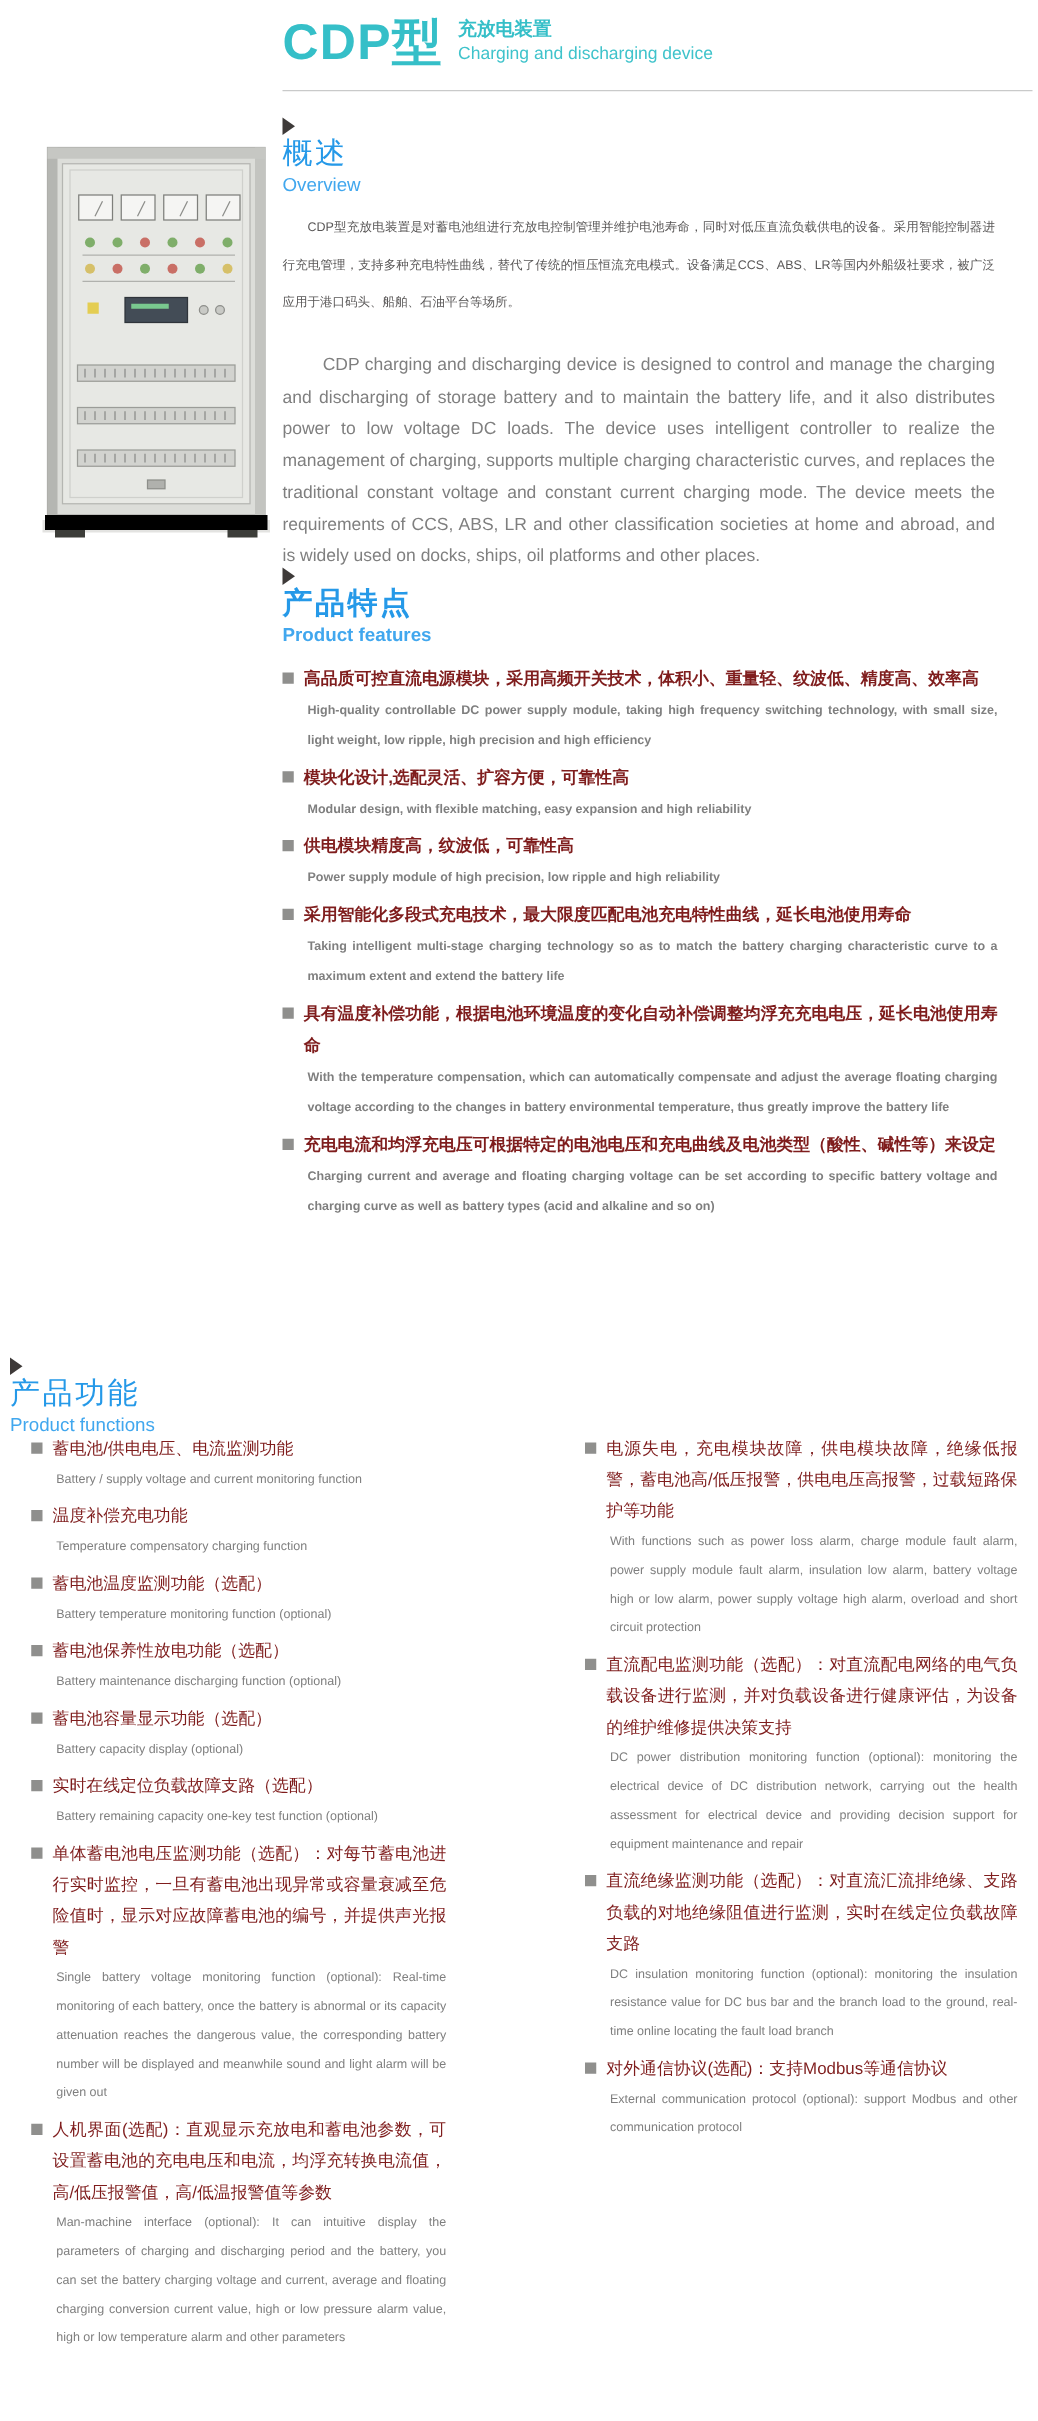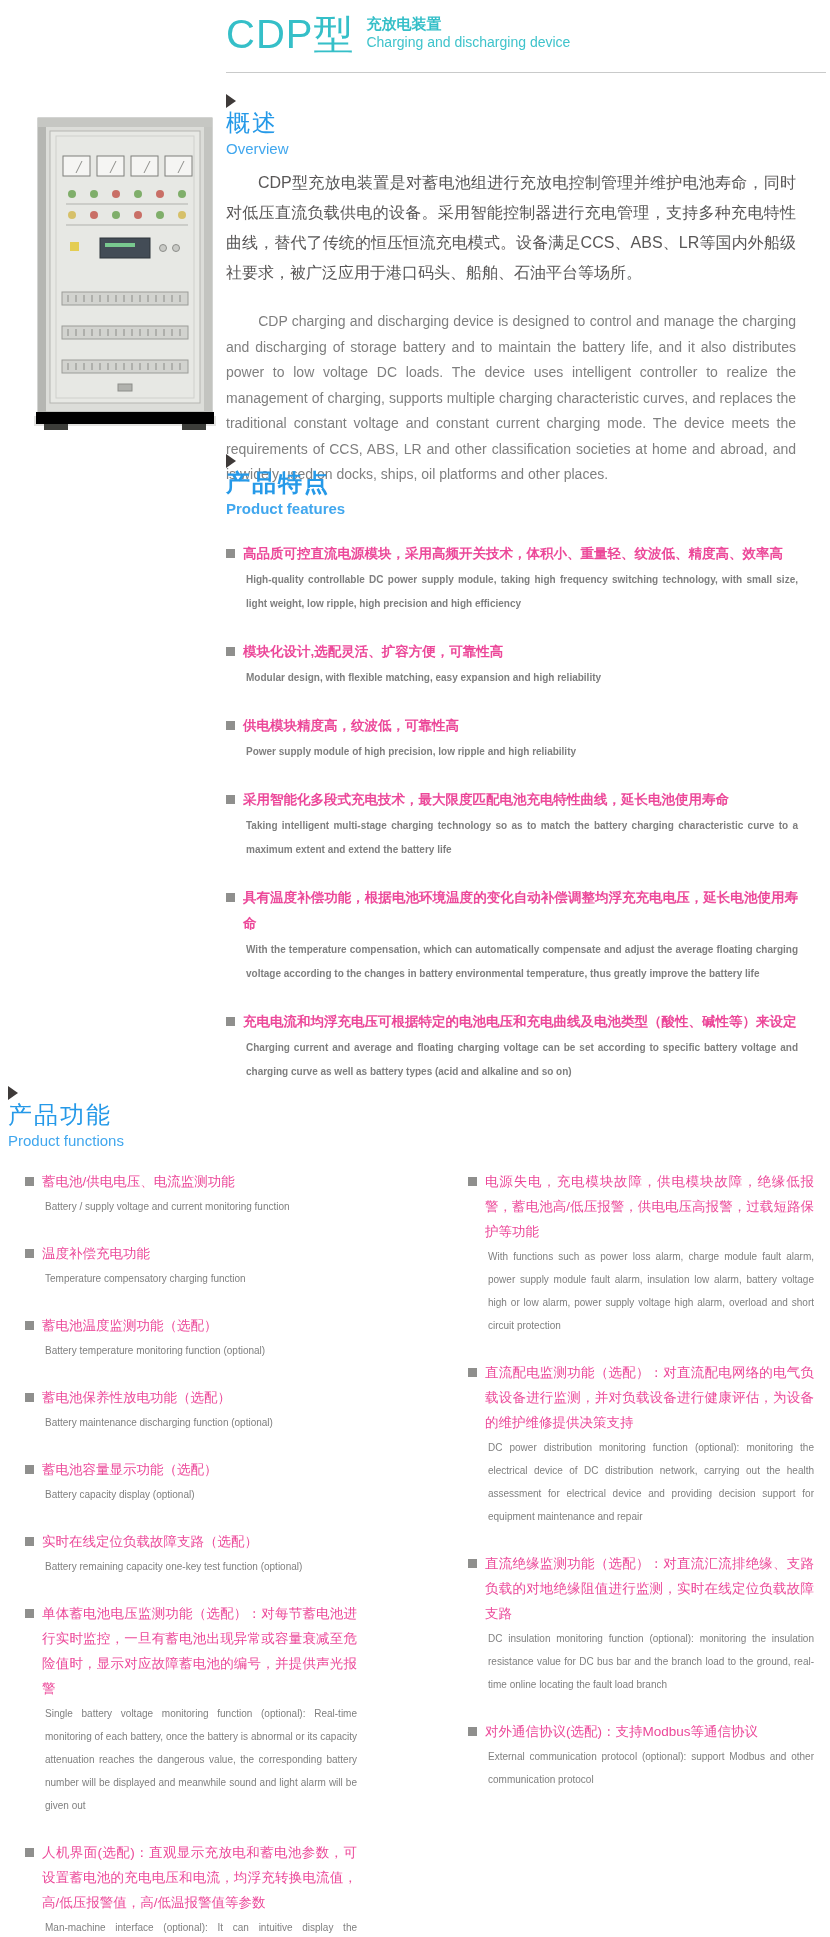--- a/index.html
+++ b/index.html
@@ -5,43 +5,43 @@
   * { margin:0; padding:0; box-sizing:border-box; }
   html,body { background:#ffffff; }
   body {
     width:830px; height:1937px; position:relative; overflow:hidden;
     font-family:"Liberation Sans","DejaVu Sans",sans-serif;
     -webkit-font-smoothing:antialiased;
   }
 
   
   .hdr { position:absolute; left:226px; top:8px; display:flex; align-items:flex-start; }
-  .hdr-model { font-size:40px; line-height:52px; color:#35bfc8; letter-spacing:1px; font-weight:400; }
+  .hdr-model { font-size:40px; line-height:52px; color:#35bfc8; letter-spacing:1px; font-weight:700; }
   .hdr-sub { margin-left:12px; padding-top:6px; }
   .hdr-sub-zh { font-size:15px; font-weight:bold; color:#35bfc8; line-height:19px; }
   .hdr-sub-en { font-size:14px; color:#3fc3cb; line-height:19px; }
   .rule { position:absolute; left:226px; top:72px; width:600px; height:1px; background:#c9caca; }
 
   
   .sec-head { display:flex;flex-direction:column; }
   .tri { width:0; height:0; border-left:10px solid #3e3a39;
          border-top:7px solid transparent; border-bottom:7px solid transparent;
          margin:8px 9px 0 0; flex:0 0 auto; }
   .sec-zh { font-size:24px; color:#2599e8; letter-spacing:2px; line-height:30px; }
   .sec-en { font-size:15px; color:#41a7ee; line-height:19px; margin-top:1px; }
 
   
   .overview { position:absolute; left:226px; top:86px; width:570px; }
   .overview .body { margin-top:10px; }
-  .p-zh { font-size:16px; color:#595757; line-height:30px; text-align:justify; text-indent:2em; }
+  .p-zh { font-size:10px; color:#595757; line-height:30px; text-align:justify; text-indent:2em; }
   .p-en { font-size:14px; color:#7f7f7f; line-height:25.5px; text-align:justify; text-indent:2.3em; margin-top:21px; }
 
   
-  .item .zh { font-size:13.5px; color:#ec4899; line-height:26px; position:relative;
-              padding-left:17px; text-align:justify;margin-top:23px; }
+  .item .zh { font-size:13.5px; color:#7f1d1d; line-height:26px; position:relative;
+              padding-left:17px; text-align:justify; }
   .item .zh::before { content:""; position:absolute; left:0; top:8px; width:9px; height:9px; background:#8f8f8d; }
   .item .en { font-size:10px; color:#7f7f7f; line-height:24px; padding-left:20px;
               text-align:justify; margin:1px 0 4px; }
 
   
   .features { position:absolute; left:226px; top:446px; width:572px;font-weight:bold; }
   .features .list { margin-top:12px; }
 
   
   .functions-head { position:absolute; left:8px; top:1078px; }

